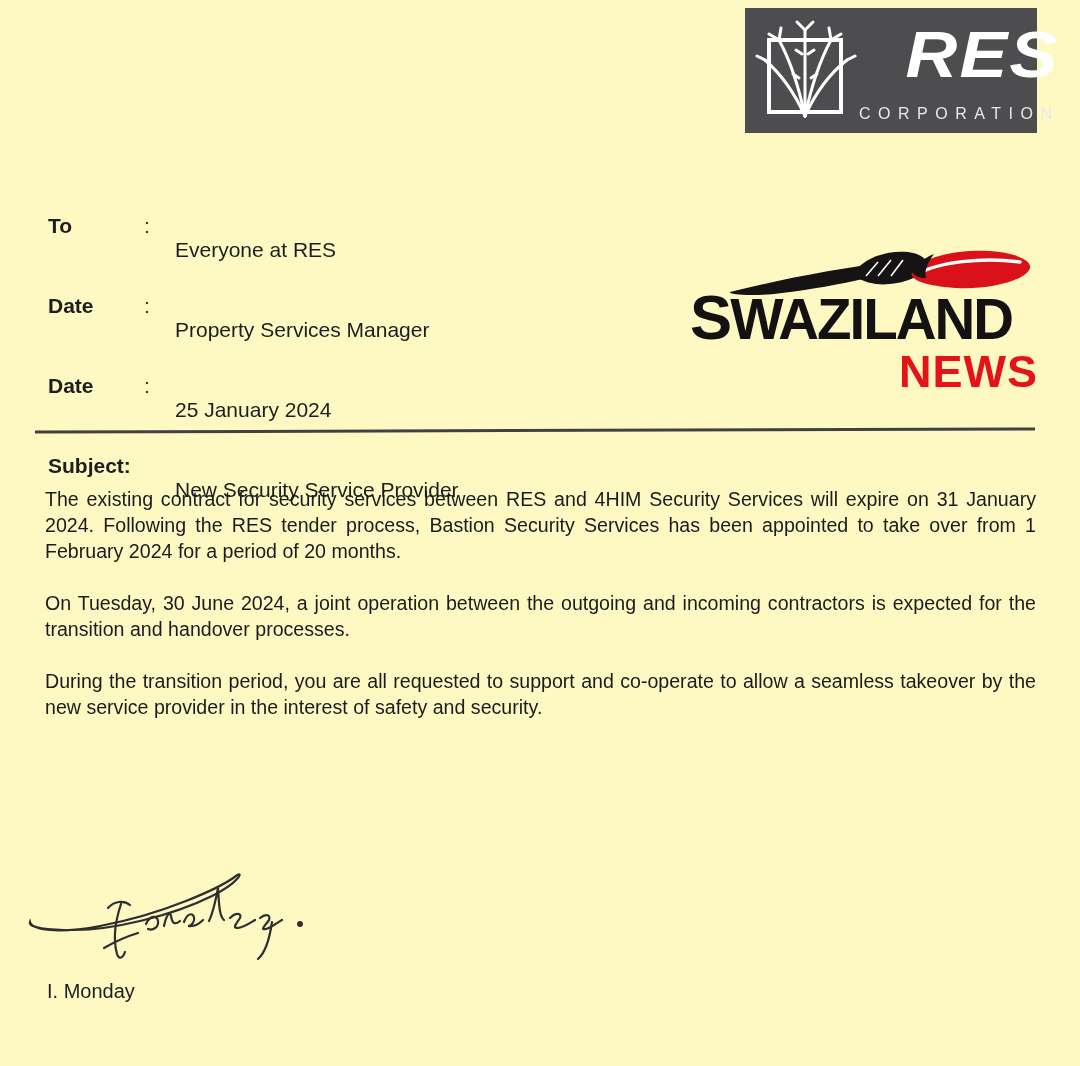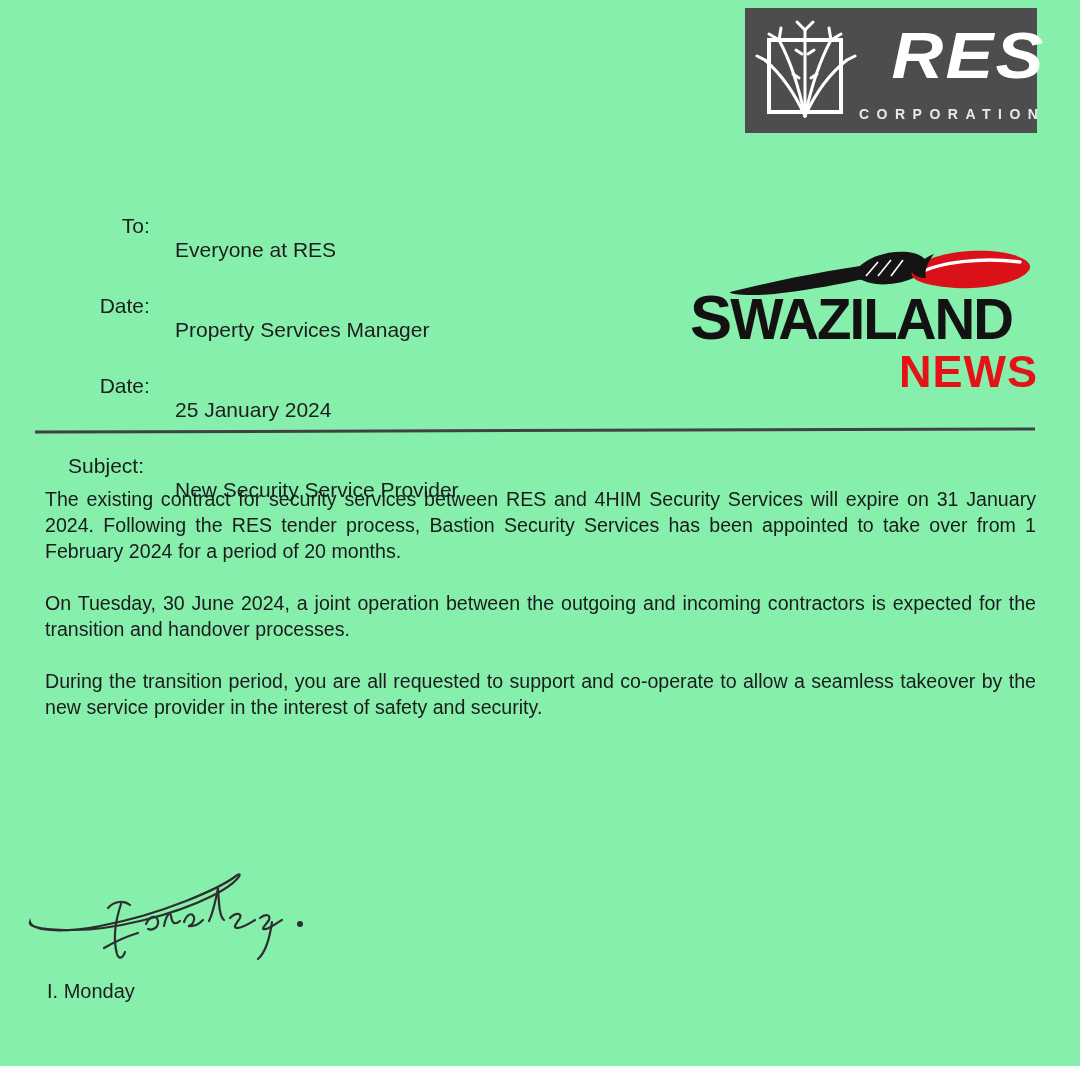--- a/index.html
+++ b/index.html
@@ -1,36 +1,36 @@
 <!DOCTYPE html>
 <html><head>
 <meta charset="utf-8">
 <style>
   * { margin:0; padding:0; box-sizing:border-box; }
   html,body { width:1080px; height:1066px; background:#ffffff; overflow:hidden;
     font-family:"Liberation Sans", sans-serif; }
-  .page { position:relative; width:1080px; height:1066px; background:#86efac; }
+  .page { position:relative; width:1080px; height:1066px; background:#fef9c3; }
 
   
   .res-logo { position:absolute; left:745px; top:8px; width:292px; height:125px;
     background:#4d4d4f; display:flex; align-items:center; padding:10px 14px 10px 10px; }
   .res-icon { width:104px; height:105px; flex:0 0 auto; }
   .res-text { flex:1; display:flex; flex-direction:column; align-items:flex-end; margin-top:6px; }
   .res-name { color:#ffffff; font-weight:900; font-style:italic; font-size:64px;
     line-height:60px; letter-spacing:2px; transform:scaleX(1.12); transform-origin:right center; }
-  .res-sub { color:#e9e9e9; font-size:14px; letter-spacing:7.5px; margin-top:20px; font-weight:bold; }
+  .res-sub { color:#e9e9e9; font-size:16px; letter-spacing:7.5px; margin-top:20px; font-weight:normal; }
 
   
   .memo-title { position:absolute; left:44px; top:118px; font-size:64px; font-weight:bold;
     color:#545456; letter-spacing:1px; }
 
   
   .hdr { position:absolute; left:48px; top:213px; width:620px; }
   .hdr-row { display:flex; margin-bottom:30px; font-size:21px; color:#1d1d1f; line-height:26px; }
-  .hdr-label { width:96px; font-weight:normal;text-align:right; }
+  .hdr-label { width:96px; font-weight:bold; }
   .hdr-colon { width:31px; color:#2a2a2c; }
   .hdr-value { flex:1;margin-top:24px; }
 
   
   .swazi { position:absolute; left:690px; top:248px; width:350px; height:158px; }
   .swazi-feather { position:absolute; left:38px; top:0; width:306px; height:52px; }
   .swazi-name { position:absolute; left:0; top:38px; width:350px; font-size:57px; font-weight:900;
     color:#131112; letter-spacing:-2px; line-height:62px; transform:scaleX(0.99);
     transform-origin:left center; white-space:nowrap; }
   .swazi-name::first-letter { font-size:1.12em; }

